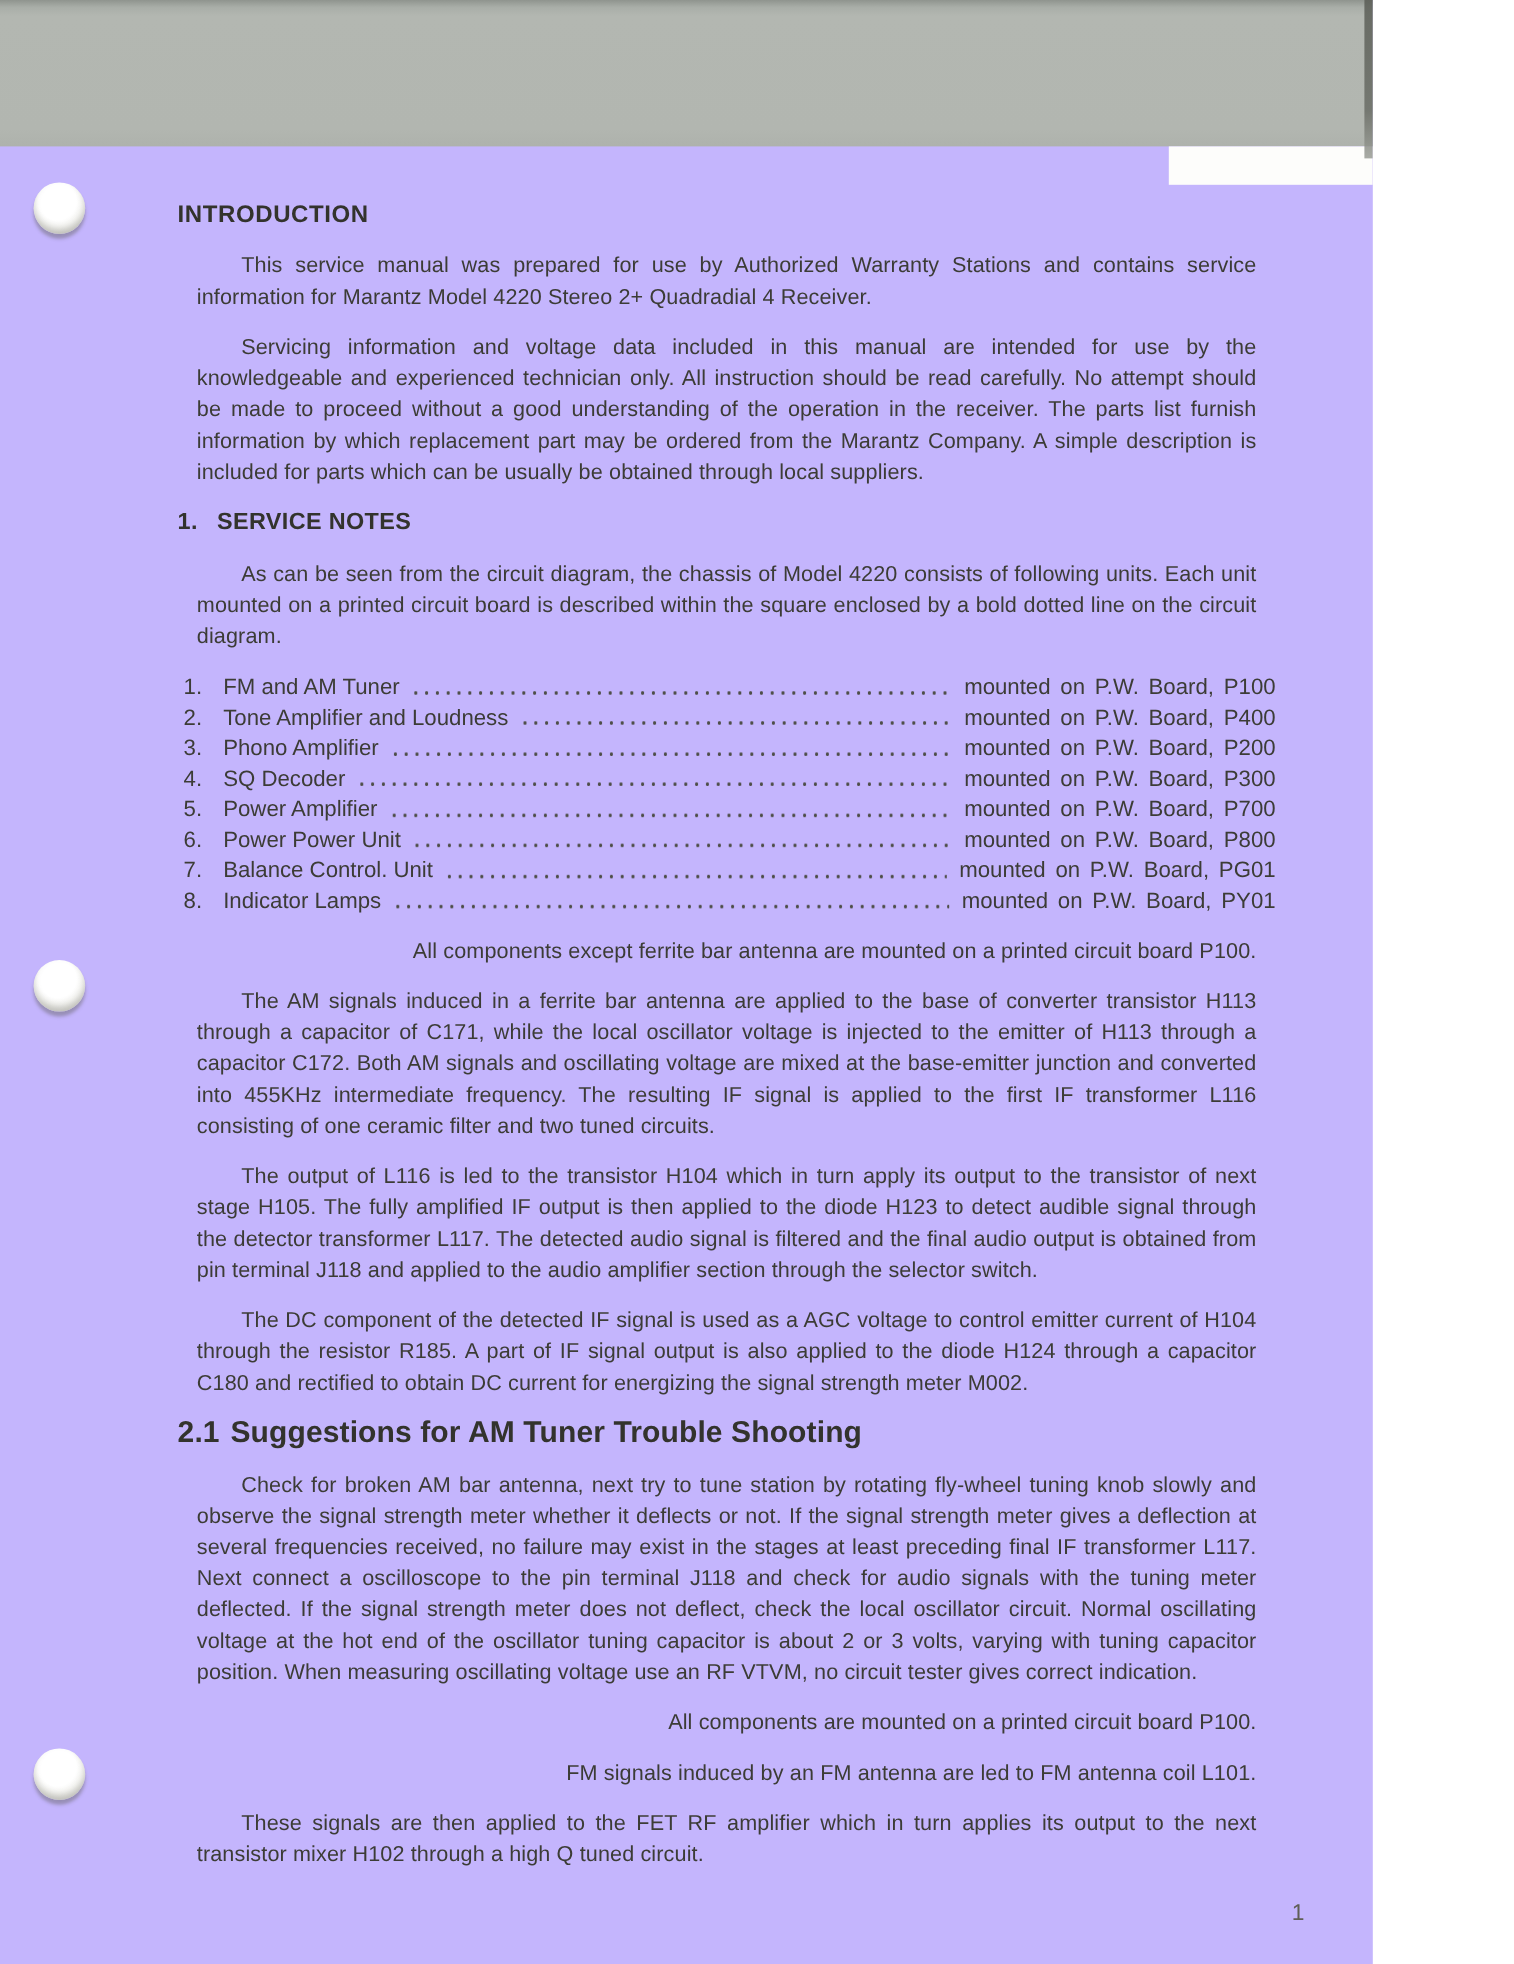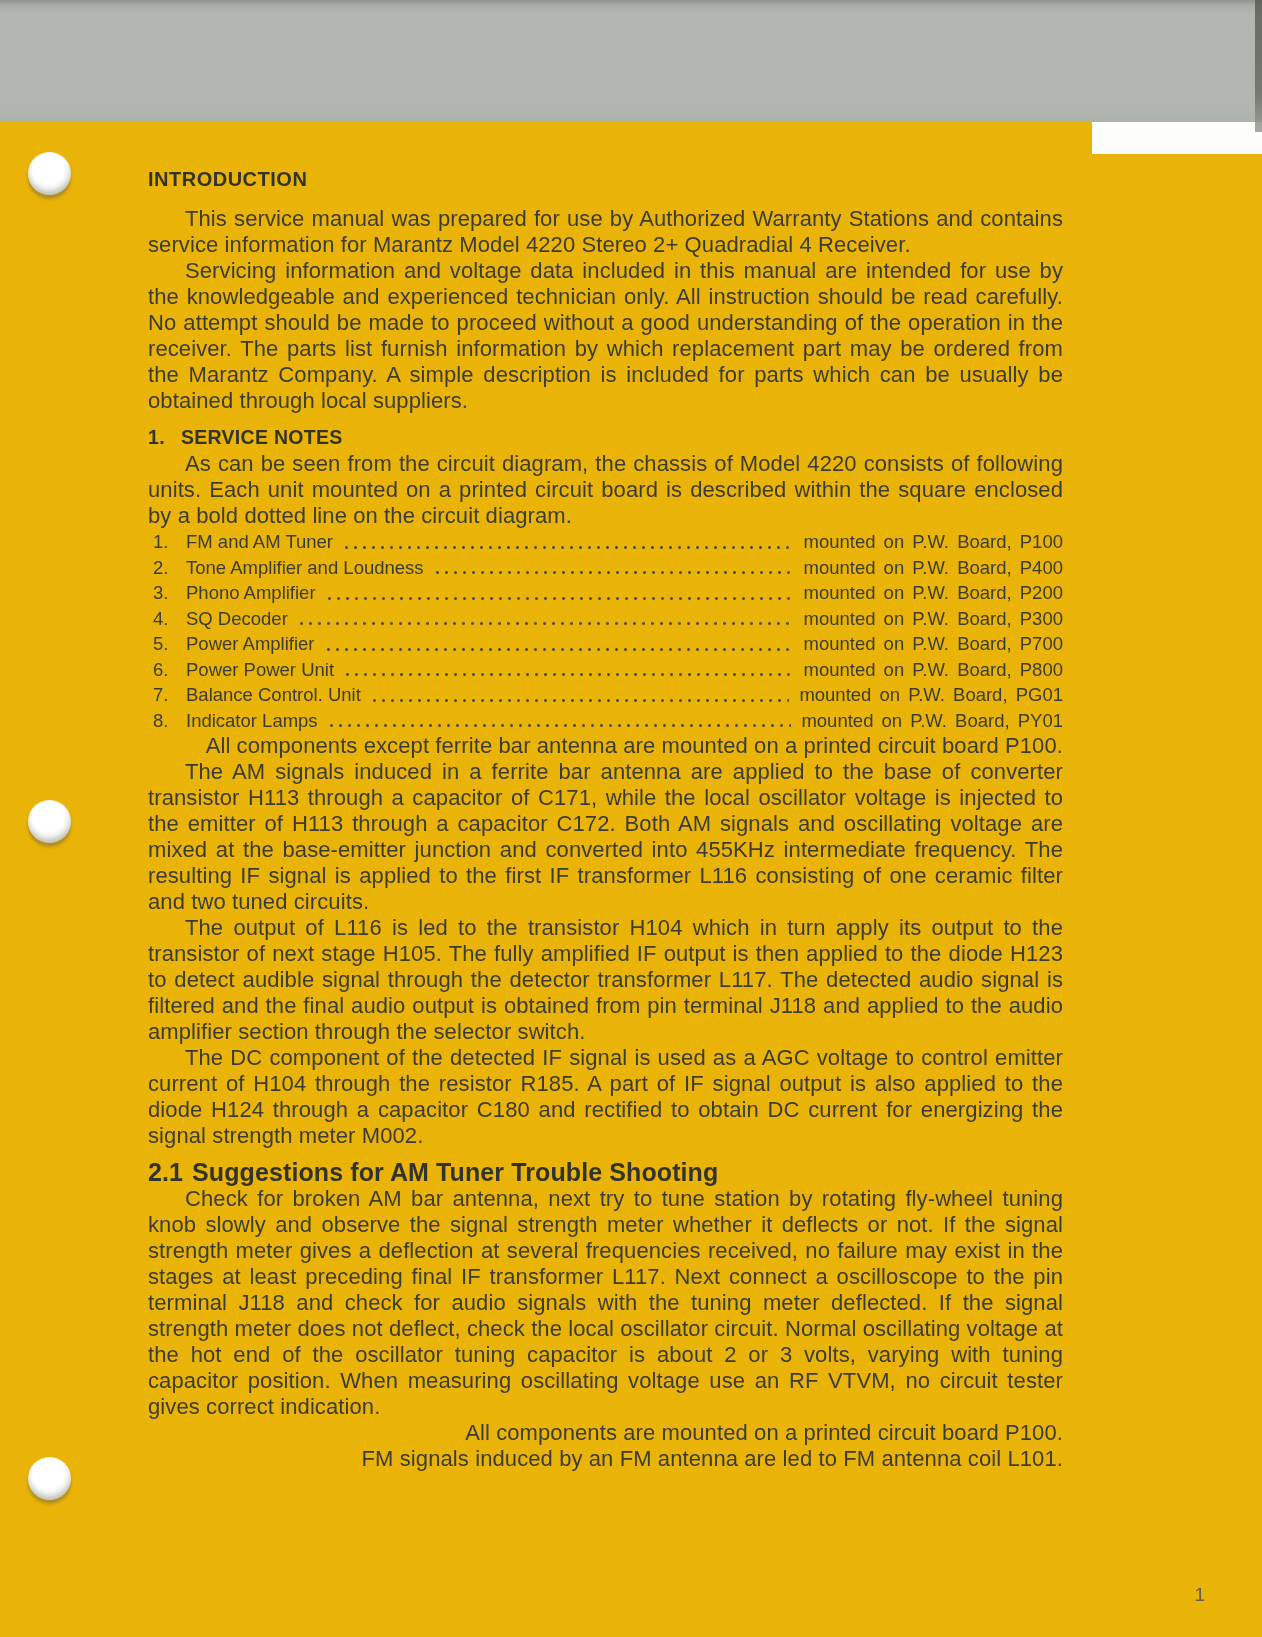--- a/index.html
+++ b/index.html
@@ -1,22 +1,22 @@
 <!DOCTYPE html>
 <html><head>
 <meta charset="utf-8">
 <style>
   html, body { margin: 0; padding: 0; }
   body { font-family: "Liberation Sans", sans-serif; }
 
   .page {
     position: relative;
-    width: 1262px;
+    width: 1144px;
     height: 1637px;
-    background: #eab308;
+    background: #c4b5fd;
     overflow: hidden;
   }
 
   
   .top-band {
     position: absolute;
     left: 0; top: 0;
     width: 100%;
     height: 122px;
     background: linear-gradient(180deg, #8f948e 0%, #a9aea8 5%, #b3b7b1 11%, #b2b6b0 88%, #aeb2ac 100%);
@@ -60,23 +60,23 @@
   h1.doc-title {
     font-size: 20px;
     line-height: 26px;
     font-weight: bold;
     letter-spacing: .5px;
     color: #33332d;
     margin: 0 0 14px 0;
   }
 
   p.body {
-    font-size: 22px;
+    font-size: 18px;
     line-height: 26px;
-    margin: 0;
+    margin: 16px;
     text-align: justify;
     text-indent: 37px;
     letter-spacing: .1px;
   }
   p.body.no-justify { text-align: right; }
 
   h2.sec {
     font-size: 19.5px;
     line-height: 27px;
     font-weight: bold;
@@ -200,18 +200,19 @@
     <p class="body">The output of L116 is led to the transistor H104 which in turn apply its output to the transistor of next stage H105. The fully amplified IF output is then applied to the diode H123 to detect audible signal through the detector transformer L117. The detected audio signal is filtered and the final audio output is obtained from pin terminal J118 and applied to the audio amplifier section through the selector switch.</p>
     <p class="body">The DC component of the detected IF signal is used as a AGC voltage to control emitter current of H104 through the resistor R185. A part of IF signal output is also applied to the diode H124 through a capacitor C180 and rectified to obtain DC current for energizing the signal strength meter M002.</p>
 
     <h2 class="sec sub">
       <span class="h-num">2.1</span><span>Suggestions for AM Tuner Trouble Shooting</span>
     </h2>
     <p class="body">Check for broken AM bar antenna, next try to tune station by rotating fly-wheel tuning knob slowly and observe the signal strength meter whether it deflects or not. If the signal strength meter gives a deflection at several frequencies received, no failure may exist in the stages at least preceding final IF transformer L117. Next connect a oscilloscope to the pin terminal J118 and check for audio signals with the tuning meter deflected. If the signal strength meter does not deflect, check the local oscillator circuit. Normal oscillating voltage at the hot end of the oscillator tuning capacitor is about 2 or 3 volts, varying with tuning capacitor position. When measuring oscillating voltage use an RF VTVM, no circuit tester gives correct indication.</p>
 
     <p class="body no-justify">All components are mounted on a printed circuit board P100.</p>
     <p class="body no-justify">FM signals induced by an FM antenna are led to FM antenna coil L101.</p>
+    <p class="body">These signals are then applied to the FET RF amplifier which in turn applies its output to the next transistor mixer H102 through a high Q tuned circuit.</p>
 
   </div>
 
   <div class="page-number">1</div>
 
 </div>
 
 </body></html>

